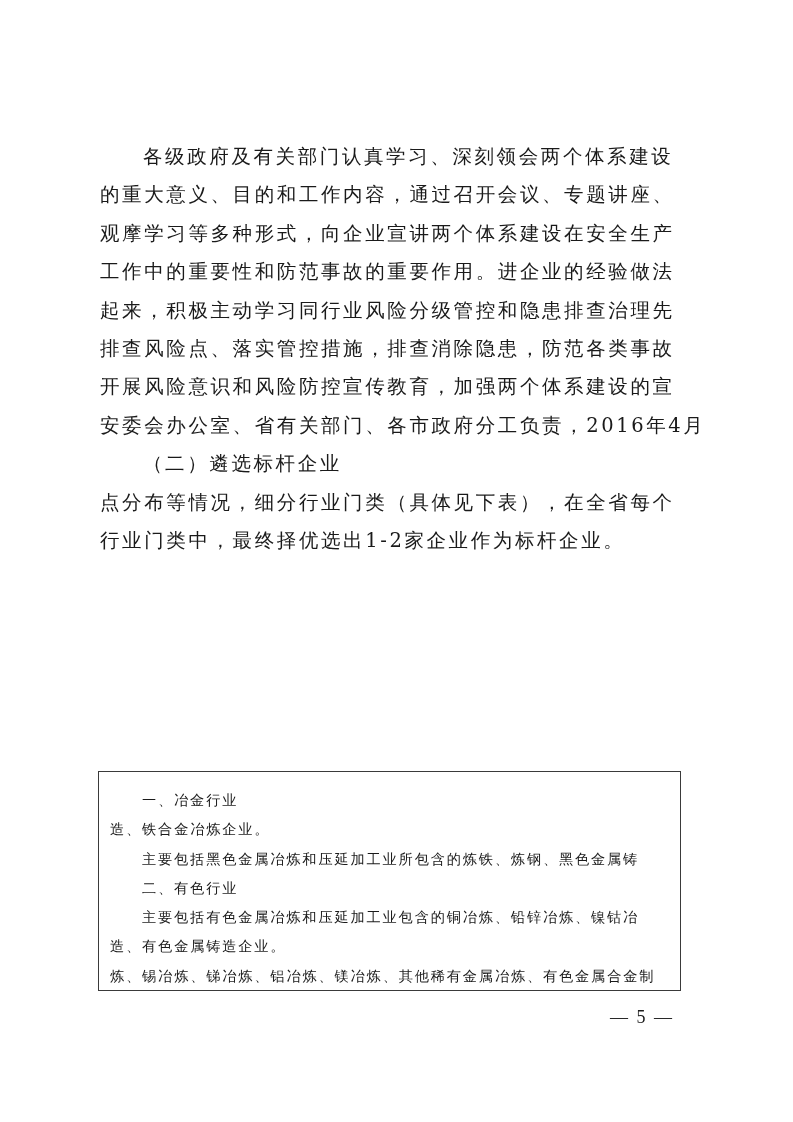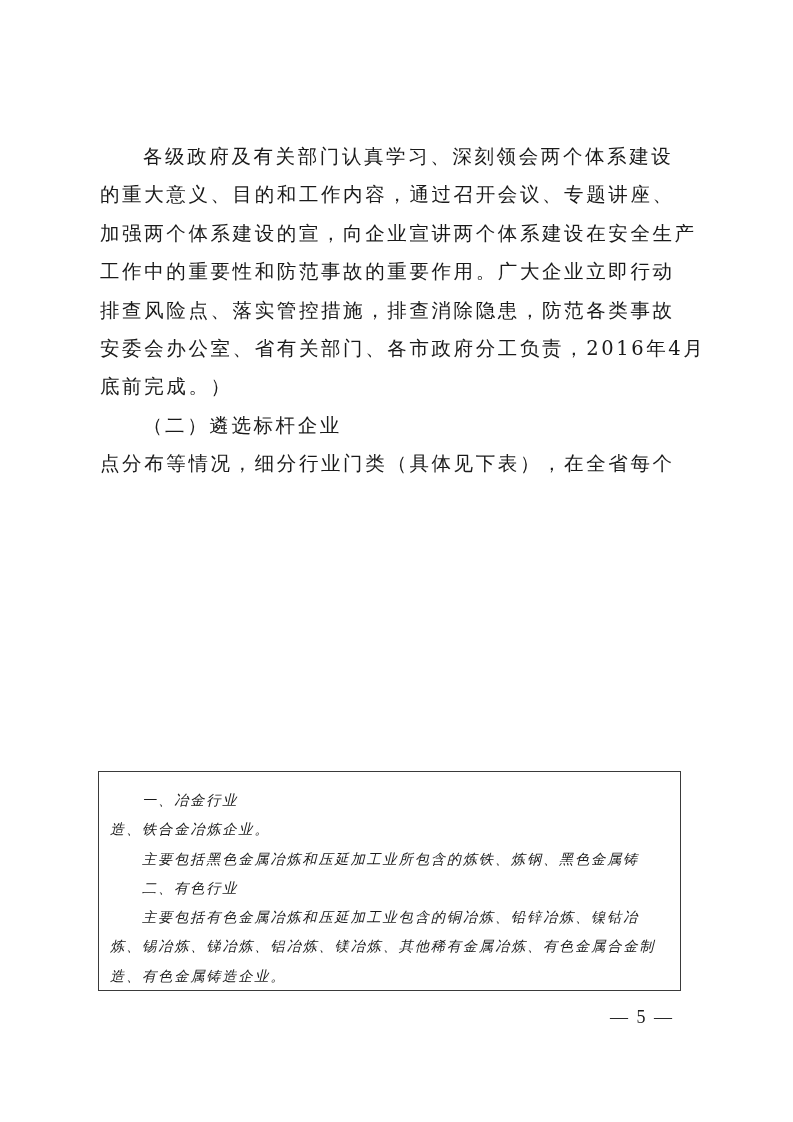--- a/index.html
+++ b/index.html
@@ -4,53 +4,55 @@
   <style>
     html, body { margin: 0; padding: 0; background: #ffffff; }
     body { width: 793px; height: 1122px; position: relative; overflow: hidden;
            font-family: "DejaVu Serif", "Liberation Serif", serif; color: #1a1a1a; }
     .page { position: absolute; left: 0; top: 0; width: 793px; height: 1122px; background: #fff; }
     .body-text { position: absolute; left: 100px; top: 138px; width: 586px; }
     .line { height: 38.4px; line-height: 38.4px; font-size: 19.5px; white-space: nowrap;
             letter-spacing: 2.6px; }
     .indent { padding-left: 43px; }
     .box { position: absolute; left: 98px; top: 771px; width: 583px; height: 220px;
-           border: 1.6px solid #3a3a3a; box-sizing: border-box; font-style: italic; }
+           border: 1.6px solid #3a3a3a; box-sizing: border-box; }
     .box-inner { position: absolute; left: 11px; top: 14px; width: 566px; }
     .bline { height: 29.3px; line-height: 29.3px; font-size: 14.2px; white-space: nowrap;
              letter-spacing: 1.85px; }
     .bindent { padding-left: 32px; }
     .page-num { position: absolute; left: 610px; top: 1007px; font-size: 18px;
                 font-family: "Liberation Serif", serif; letter-spacing: 2px; white-space: nowrap; }
   </style>
 </head>
 <body>
 
 <div class="page">
 
   <div class="body-text">
     <div class="line indent">各级政府及有关部门认真学习、深刻领会两个体系建设</div>
     <div class="line">的重大意义、目的和工作内容，通过召开会议、专题讲座、</div>
-    <div class="line">加强两个体系建设的宣，向企业宣讲两个体系建设在安全生产</div>
-    <div class="line">工作中的重要性和防范事故的重要作用。广大企业立即行动</div>
+    <div class="line">观摩学习等多种形式，向企业宣讲两个体系建设在安全生产</div>
+    <div class="line">工作中的重要性和防范事故的重要作用。进企业的经验做法</div>
+    <div class="line">起来，积极主动学习同行业风险分级管控和隐患排查治理先</div>
     <div class="line">排查风险点、落实管控措施，排查消除隐患，防范各类事故</div>
+    <div class="line">开展风险意识和风险防控宣传教育，加强两个体系建设的宣</div>
     <div class="line">安委会办公室、省有关部门、各市政府分工负责，2016年4月</div>
-    <div class="line">底前完成。）</div>
 
     <div class="line indent">（二）遴选标杆企业</div>
 
     <div class="line">点分布等情况，细分行业门类（具体见下表），在全省每个</div>
+    <div class="line">行业门类中，最终择优选出1-2家企业作为标杆企业。</div>
   </div>
 
   <div class="box">
     <div class="box-inner">
       <div class="bline bindent">一、冶金行业</div>
       <div class="bline">造、铁合金冶炼企业。</div>
       <div class="bline bindent">主要包括黑色金属冶炼和压延加工业所包含的炼铁、炼钢、黑色金属铸</div>
       <div class="bline bindent">二、有色行业</div>
       <div class="bline bindent">主要包括有色金属冶炼和压延加工业包含的铜冶炼、铅锌冶炼、镍钴冶</div>
+      <div class="bline">造、有色金属铸造企业。</div>
       <div class="bline">炼、锡冶炼、锑冶炼、铝冶炼、镁冶炼、其他稀有金属冶炼、有色金属合金制</div>
-      <div class="bline">造、有色金属铸造企业。</div>
     </div>
   </div>
 
   <div class="page-num">— 5 —</div>
 </div>
 
 </body></html>

